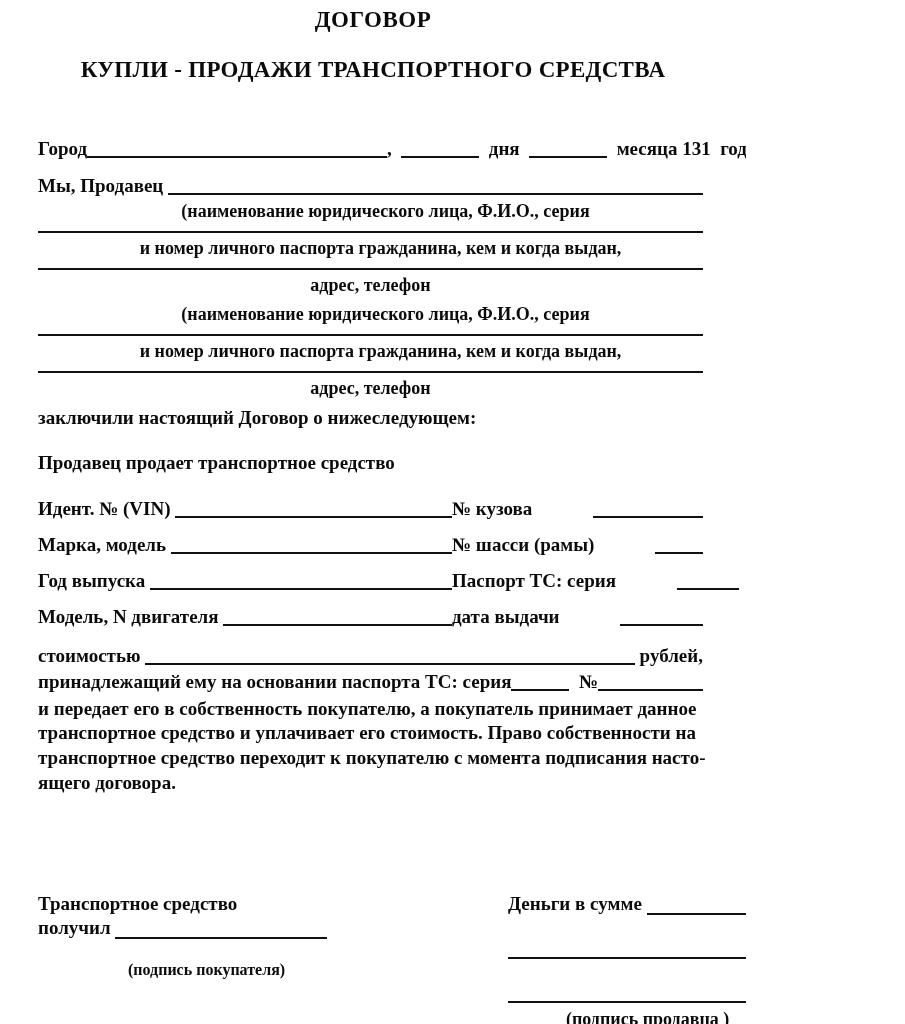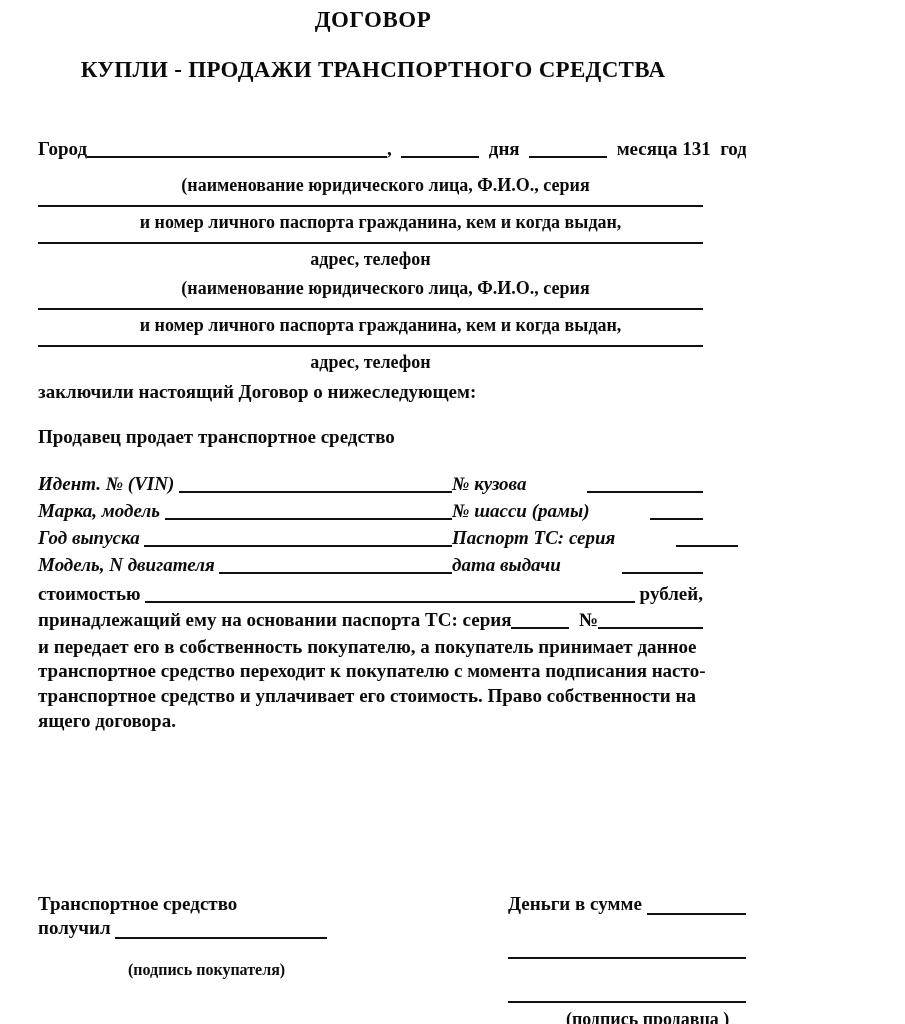--- a/index.html
+++ b/index.html
@@ -106,25 +106,24 @@
 
   .concluded { margin-top: 2px; font-size: 19px; font-weight: bold; }
   .sells     { margin-top: 26px; font-size: 19px; font-weight: bold; }
 
   
   .veh {
     margin-top: 27px;
   }
   .veh .vrow {
     display: flex;
-    align-items: center;
+    align-items: flex-start;
     white-space: nowrap;
-    margin-bottom: 5px;
+    margin-bottom: 14px;
     height: 22px;
-    font-style: italic;
   }
   .veh .left  { display: flex; align-items: flex-end; width: 414px; flex: 0 0 414px; }
   .veh .right { display: flex; align-items: flex-end; flex: 1 1 auto; gap: 28px; }
   .veh .left .blank  { flex: 1 1 auto; }
   .veh .right .blank { flex: 1 1 auto; }
   .veh .right .b-ser { flex: 0 0 62px; }
   .veh .right .b-num { flex: 1 1 auto; }
 
   
   .cost-row, .pts-row {
@@ -195,20 +194,25 @@
       <span class="lbl">дня</span>
       <span class="lbl">&nbsp;&nbsp;</span>
       <span class="blank b-mon"></span>
       <span class="lbl">&nbsp;&nbsp;</span>
       <span class="lbl">месяца 131</span>
       <span class="lbl">&nbsp;&nbsp;</span>
       <span class="lbl">года.</span>
     </div>
 
     <div class="seller-block">
+      <div class="row party-head">
+        <span class="lbl">Мы, Продавец</span>
+        <span class="lbl">&nbsp;</span>
+        <span class="blank grow"></span>
+      </div>
       <div class="caption">(наименование юридического лица, Ф.И.О., серия</div>
       <div class="rule-full"></div>
       <div class="caption cap2">и номер личного паспорта гражданина, кем и когда выдан,</div>
       <div class="rule-full"></div>
       <div class="caption cap3">адрес, телефон</div>
     </div>
 
     <div class="buyer-block">
       <div class="caption">(наименование юридического лица, Ф.И.О., серия</div>
       <div class="rule-full"></div>
@@ -290,22 +294,22 @@
         <span class="lbl">принадлежащий ему на основании паспорта ТС: серия</span>
         <span class="blank b-ser"></span>
         <span class="lbl">&nbsp;&nbsp;</span>
         <span class="lbl">№</span>
         <span class="blank b-num"></span>
       </div>
     </div>
 
     <div class="para">
       <div>и передает его в собственность покупателю, а покупатель принимает данное</div>
+      <div>транспортное средство и уплачивает его стоимость. Право собственности на</div>
       <div>транспортное средство переходит к покупателю с момента подписания насто-</div>
-      <div>транспортное средство и уплачивает его стоимость. Право собственности на</div>
       <div>ящего договора.</div>
     </div>
 
   </div>
 
   <div class="sig">
 
     <div class="sig-col sig-left">
       <div class="l1">Транспортное средство</div>
       <div class="l2">

